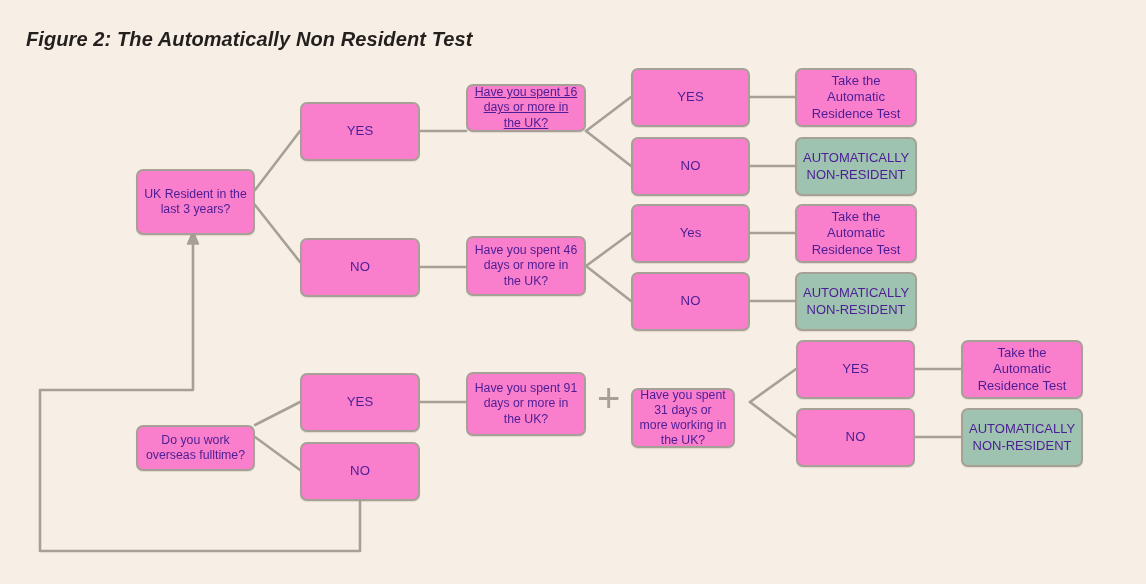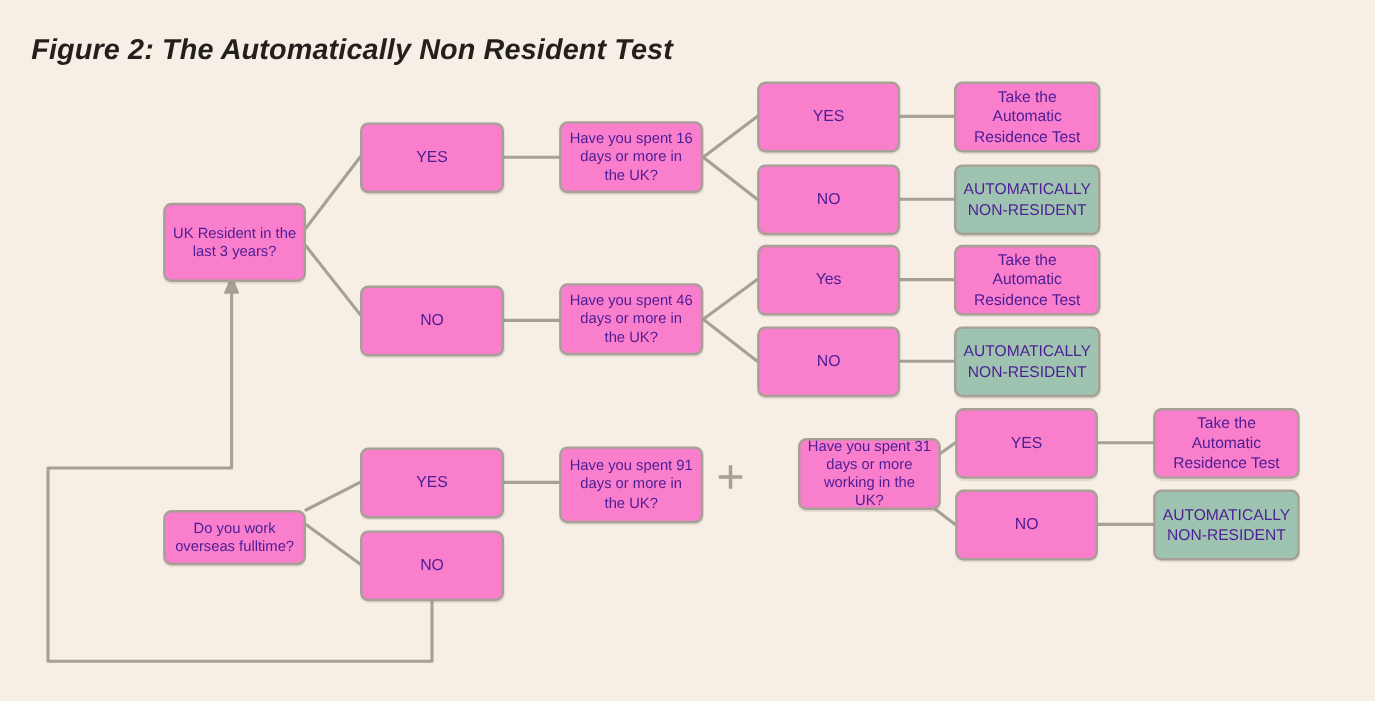--- a/index.html
+++ b/index.html
@@ -24,21 +24,21 @@
     position: absolute;
     left: 0; top: 0;
     width: 1146px;
     height: 584px;
     pointer-events: none;
   }
   .fig-title {
     position: absolute;
     left: 26px;
     top: 28px;
-    font-size: 24px;
+    font-size: 20px;
     font-style: italic;
     font-weight: 600;
     color: #231f1c;
     letter-spacing: 0.1px;
     white-space: nowrap;
   }
   .node {
     position: absolute;
     box-sizing: border-box;
     border: 2.5px solid #a7a096;
@@ -115,21 +115,21 @@
   </div>
 
   <div class="node pink branch" style="left:300px; top:102px; width:120px; height:59px;">
     <span class="label">YES</span>
   </div>
 
   <div class="node pink branch" style="left:300px; top:238px; width:120px; height:59px;">
     <span class="label">NO</span>
   </div>
 
-  <div class="node pink small" style="left:466px; top:101px; width:120px; height:60px;">
+  <div class="node pink small" style="left:466px; top:84px; width:120px; height:48px;text-decoration:underline;">
     <span class="label">Have you spent 16 days or more in the UK?</span>
   </div>
 
   <div class="node pink branch" style="left:631px; top:68px; width:119px; height:59px;">
     <span class="label">YES</span>
   </div>
 
   <div class="node pink branch" style="left:631px; top:137px; width:119px; height:59px;">
     <span class="label">NO</span>
   </div>
@@ -173,21 +173,21 @@
   <div class="node pink branch" style="left:300px; top:442px; width:120px; height:59px;">
     <span class="label">NO</span>
   </div>
 
   <div class="node pink small" style="left:466px; top:372px; width:120px; height:64px;">
     <span class="label">Have you spent 91 days or more in the UK?</span>
   </div>
 
   <div class="plus-sign" style="left:597px; top:378px;">+</div>
 
-  <div class="node pink small" style="left:631px; top:365px; width:119px; height:60px;margin-left:34px;">
+  <div class="node pink small" style="left:631px; top:388px; width:104px; height:60px;">
     <span class="label">Have you spent 31 days or more working in the UK?</span>
   </div>
 
   <div class="node pink branch" style="left:796px; top:340px; width:119px; height:59px;">
     <span class="label">YES</span>
   </div>
 
   <div class="node pink branch" style="left:796px; top:408px; width:119px; height:59px;">
     <span class="label">NO</span>
   </div>

